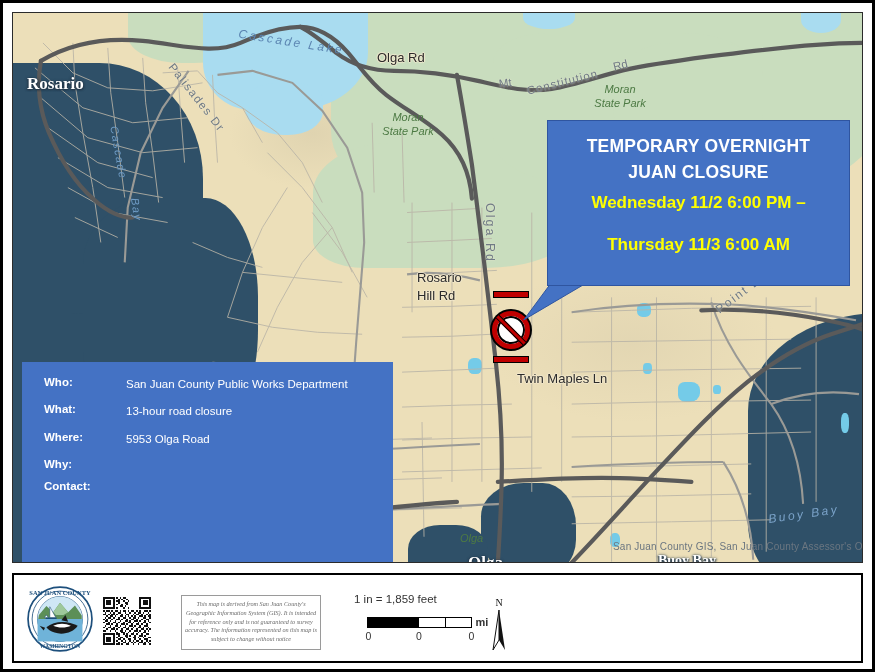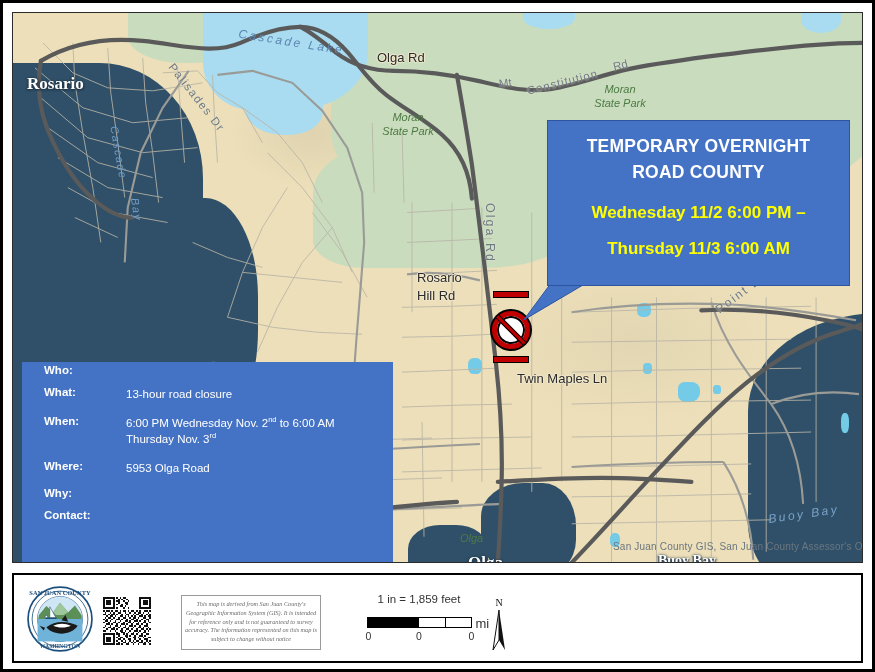--- a/index.html
+++ b/index.html
@@ -250,42 +250,42 @@
     padding: 12px 10px 6px;
     z-index: 8;
   }
   .callout .hl {
     font-size: 17.5px;
     font-weight: bold;
     line-height: 1.5;
     letter-spacing: .2px;
   }
   .callout .date {
-    margin-top: 14px;
+    margin-top: 4px;
     color: #ffff00;
     font-size: 17px;
     font-weight: bold;
     line-height: 1.55;
   }
   .callout-tail {
     position: absolute;
     left: 0; top: 0;
     width: 100%; height: 100%;
     z-index: 7;
     pointer-events: none;
   }
 
   
   .info-panel {
     position: absolute;
     left: 9px; top: 349px;
     width: 371px; height: 211px;
     background: #4472c4;
     color: #ffffff;
-    padding: 2px 0 10px 22px;
+    padding: 14px 0 10px 22px;
     z-index: 9;
   }
   .info-row { display: flex; margin-bottom: 10px; }
   .info-row.tall { margin-bottom: 12px; }
   .info-key {
     width: 82px;
     flex: 0 0 82px;
     font-size: 11.5px;
     font-weight: bold;
   }
@@ -323,21 +323,20 @@
     font-size: 6.2px;
     line-height: 1.42;
     color: #6a6a6a;
     text-align: center;
     padding: 4px 3px;
   }
   .scale-wrap {
     position: absolute;
     left: 340px; top: 18px;
     width: 130px;
-    text-align: center;
   }
   .scale-text {
     font-size: 11.5px;
     color: #333;
     margin-bottom: 12px;
   }
   .scalebar {
     position: relative;
     width: 105px; height: 11px;
     margin: 0 auto;
@@ -349,21 +348,21 @@
     width: 50%; height: 100%;
     background: #000000;
   }
   .scalebar .tickline {
     position: absolute; left: 75%; top: 0;
     width: 1px; height: 100%; background: #000;
   }
   .mi-unit {
     position: absolute;
     left: 108px; top: -2px;
-    font-size: 13px; color: #333;
+    font-size: 11px; color: #333; font-weight: bold;
   }
   .scale-nums {
     position: relative;
     width: 105px; margin: 2px auto 0;
     height: 14px;
   }
   .scale-nums span {
     position: absolute;
     font-size: 10.5px; color: #333;
     transform: translateX(-50%);
@@ -582,39 +581,33 @@
       <div class="closure">
         <div class="bar-top"></div>
         <div class="no-circle">
           <div class="no-slash"></div>
         </div>
         <div class="bar-bot"></div>
       </div>
 
       <div class="callout">
         <div class="hl">TEMPORARY OVERNIGHT</div>
-        <div class="hl">ROAD COUNTY</div>
+        <div class="hl">JUAN CLOSURE</div>
         <div class="date">Wednesday 11/2 6:00 PM –</div>
-        <div class="date" style="margin-top:10px">Thursday 11/3 6:00 AM</div>
+        <div class="date" style="margin-top:16px">Thursday 11/3 6:00 AM</div>
       </div>
 
       <div class="info-panel">
         <div class="info-row">
           <div class="info-key">Who:</div>
+          <div class="info-val">San Juan County Public Works Department</div>
         </div>
         <div class="info-row tall">
           <div class="info-key">What:</div>
           <div class="info-val">13-hour road closure</div>
-        </div>
-        <div class="info-row tall">
-          <div class="info-key">When:</div>
-          <div class="info-val">
-            <span>6:00 PM Wednesday Nov. 2</span><sup>nd</sup><span> to 6:00 AM</span><br>
-            <span>Thursday Nov. 3</span><sup>rd</sup>
-          </div>
         </div>
         <div class="info-row">
           <div class="info-key">Where:</div>
           <div class="info-val">5953 Olga Road</div>
         </div>
         <div class="info-row">
           <div class="info-key">Why:</div>
         </div>
         <div class="info-row">
           <div class="info-key">Contact:</div>

